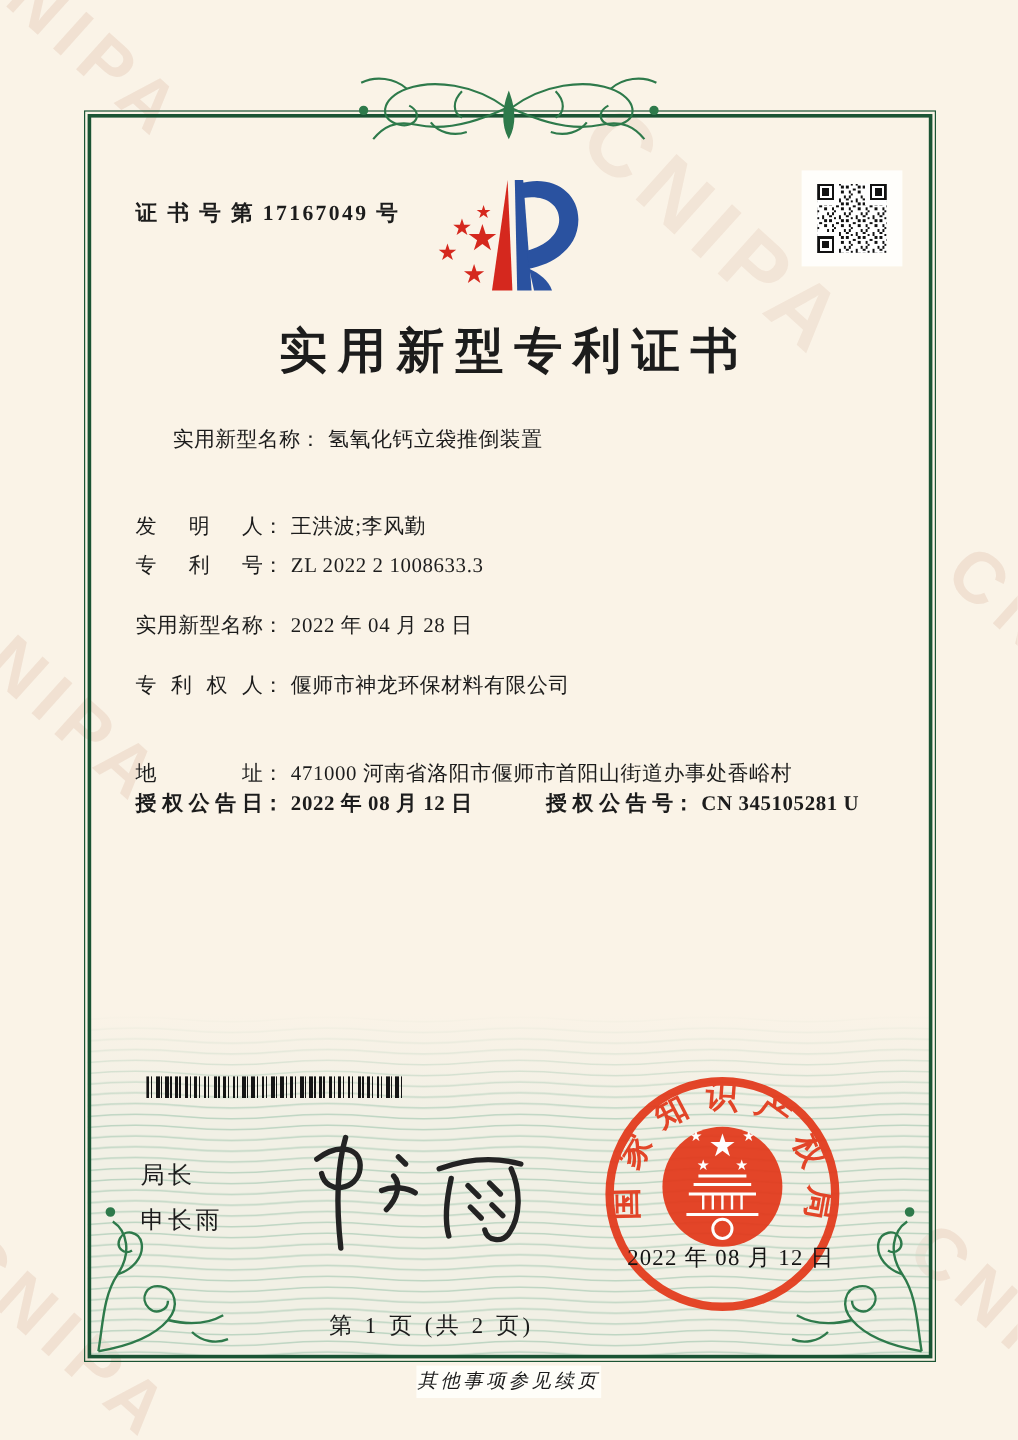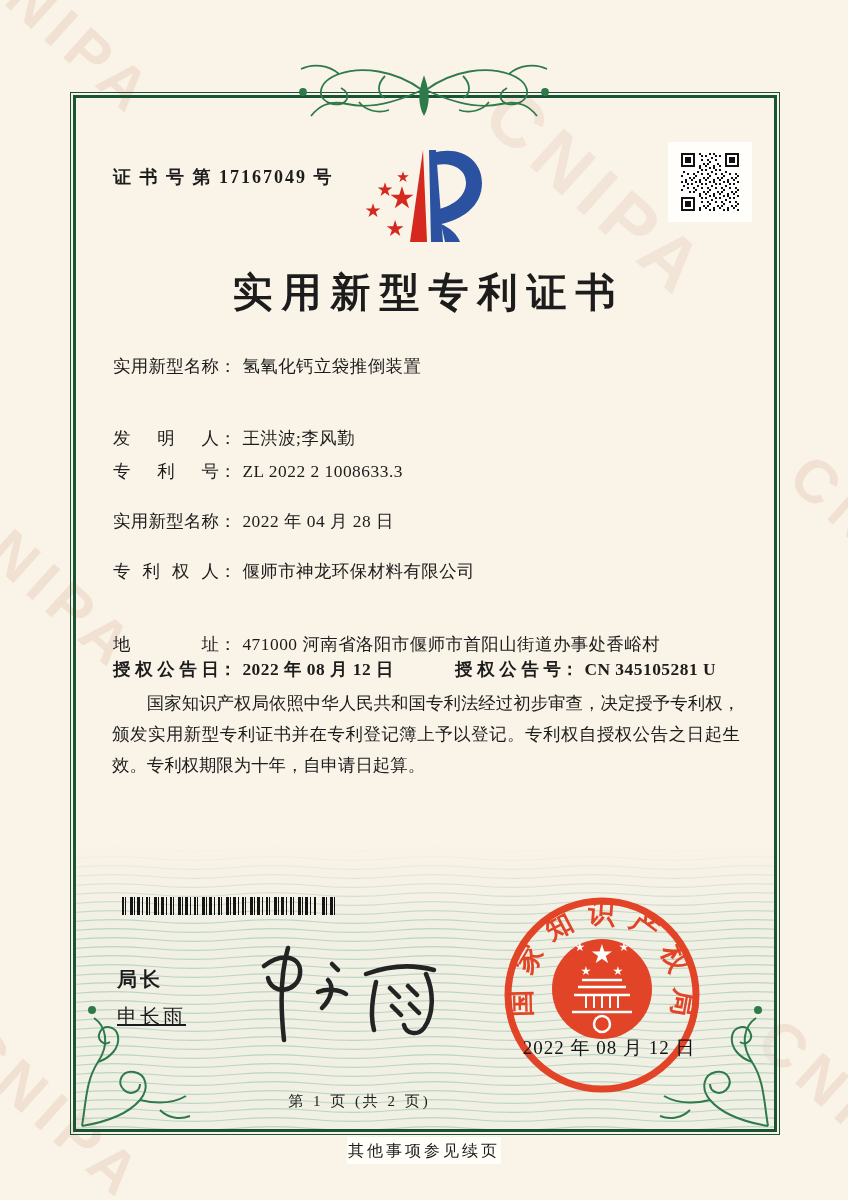--- a/index.html
+++ b/index.html
@@ -39,51 +39,51 @@
           display:flex;align-items:center;justify-content:center;}
   .title{
     position:absolute;left:70px;top:265px;width:708px;text-align:center;
     font-size:40px;font-weight:bold;letter-spacing:9px;padding-left:9px;box-sizing:border-box;z-index:2;
   }
   
   .field-row{position:absolute;left:113px;font-size:17.4px;z-index:2;white-space:nowrap;}
   .flabel{display:inline-block;width:106px;text-align:justify;text-align-last:justify;vertical-align:baseline;}
   .fcolon{display:inline-block;margin-right:6px;}
   .fvalue{letter-spacing:0.5px;}
-  .row1{top:354px;} .row2{top:426px;} .row3{top:459px;} .row4{top:509px;}
+  .row1{top:354px;margin-left:31px;} .row2{top:426px;} .row3{top:459px;} .row4{top:509px;}
   .row5{top:559px;} .row6{top:609px;margin-top:23px;} .row7{top:657px;font-weight:bold;}
   .grant-group{position:absolute;left:342px;top:0;}
   
   .legal{position:absolute;left:112px;top:688px;width:628px;z-index:2;
          font-size:17.4px;line-height:31px;text-align:justify;}
   .legal p{margin:0;text-indent:2em;}
   
   .band{position:absolute;left:73px;top:845px;width:703px;height:286px;z-index:1;}
   .band-fade{position:absolute;left:0;top:0;width:703px;height:80px;
              background:linear-gradient(#faf3e7,rgba(250,243,231,0));}
   
   .barcode{position:absolute;left:122px;top:897px;width:215px;height:18px;z-index:2;
     background:repeating-linear-gradient(90deg,
       #141414 0 2px, transparent 2px 3.5px,
       #141414 3.5px 4.5px, transparent 4.5px 8px,
       #141414 8px 11px, transparent 11px 12px,
       #141414 12px 13px, transparent 13px 15.5px,
       #141414 15.5px 18.5px, transparent 18.5px 20px,
       #141414 20px 21px, transparent 21px 24px);
   }
-  .officer-title{position:absolute;left:117px;top:966px;font-size:20px;letter-spacing:3px;z-index:2;font-weight:bold;}
-  .officer-name{position:absolute;left:117px;top:1003px;font-size:20px;letter-spacing:3px;z-index:2;text-decoration:underline;}
+  .officer-title{position:absolute;left:117px;top:966px;font-size:20px;letter-spacing:3px;z-index:2;}
+  .officer-name{position:absolute;left:117px;top:1003px;font-size:20px;letter-spacing:3px;z-index:2;}
   .signature{position:absolute;left:248px;top:928px;z-index:2;}
   .seal{position:absolute;left:490px;top:883px;z-index:2;}
   .seal-date{position:absolute;left:521px;top:1035px;width:176px;text-align:center;
              font-size:19px;letter-spacing:1px;color:#141414;z-index:3;}
   .page-info{position:absolute;left:70px;top:1092px;width:579px;text-align:center;
-             font-size:15px;letter-spacing:3px;z-index:2;}
+             font-size:19px;letter-spacing:3px;z-index:2;}
   .cont-note{position:absolute;left:0;top:1141px;width:848px;text-align:center;z-index:2;}
-  .cont-note span{background:#fffef9;padding:5px 1px;font-size:16px;letter-spacing:3px;}
+  .cont-note span{background:#fffef9;padding:5px 1px;font-size:16px;letter-spacing:3px;font-style:italic;}
 </style>
 </head>
 <body>
 
 <div class="wm wm1">CNIPA</div>
 <div class="wm wm2">CNIPA</div>
 <div class="wm wm3">CNIPA</div>
 <div class="wm wm4">CNIPA</div>
 <div class="wm wm5">CNIPA</div>
 <div class="wm wm6">CNIPA</div>
@@ -214,21 +214,20 @@
   <span class="flabel">地址</span><span class="fcolon">：</span><span class="fvalue">471000 河南省洛阳市偃师市首阳山街道办事处香峪村</span>
 </div>
 <div class="field-row row7">
   <span class="flabel">授权公告日</span><span class="fcolon">：</span><span class="fvalue">2022 年 08 月 12 日</span>
   <span class="grant-group">
     <span class="flabel">授权公告号</span><span class="fcolon">：</span><span class="fvalue">CN 345105281 U</span>
   </span>
 </div>
 
 <div class="legal">
-  <p>国家知识产权局依照中华人民共和国专利法经过初步审查，决定授予专利权，颁发实用新型专利证书并在专利登记簿上予以登记。专利权自授权公告之日起生效。专利权期限为十年，自申请日起算。</p>
 </div>
 
 <div class="barcode"></div>
 
 <div class="officer-title">局长</div>
 <div class="officer-name">申长雨</div>
 
 <svg class="signature" width="200" height="118" viewBox="0 0 200 118">
   <g stroke="#232323" stroke-width="4.5" fill="none" stroke-linecap="round" stroke-linejoin="round">
     <path d="M40 20 C 33 44, 32 76, 36 112"></path>

